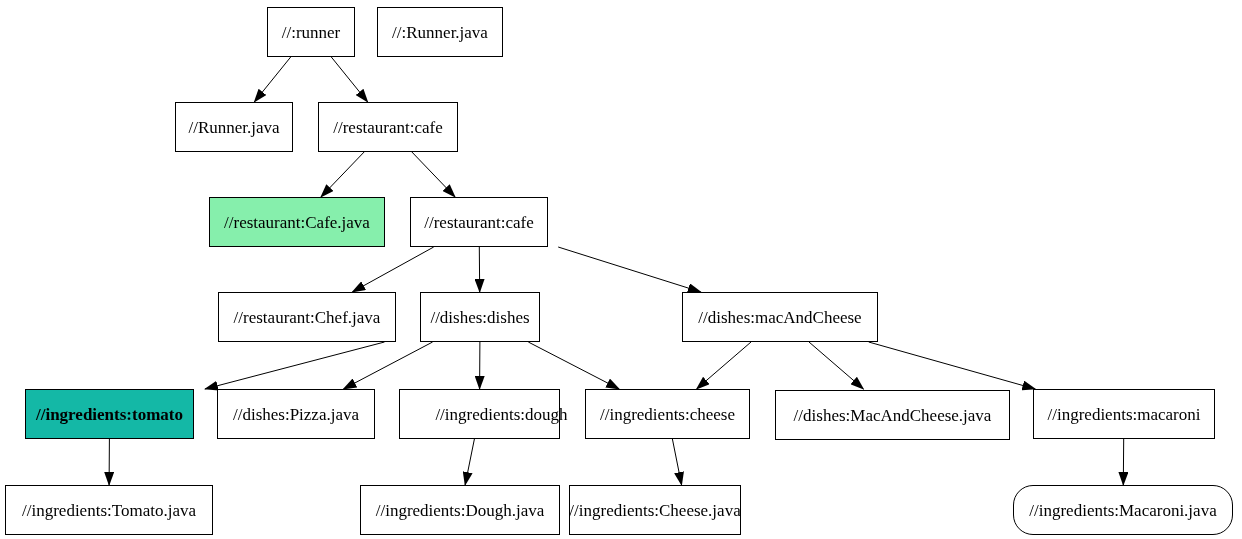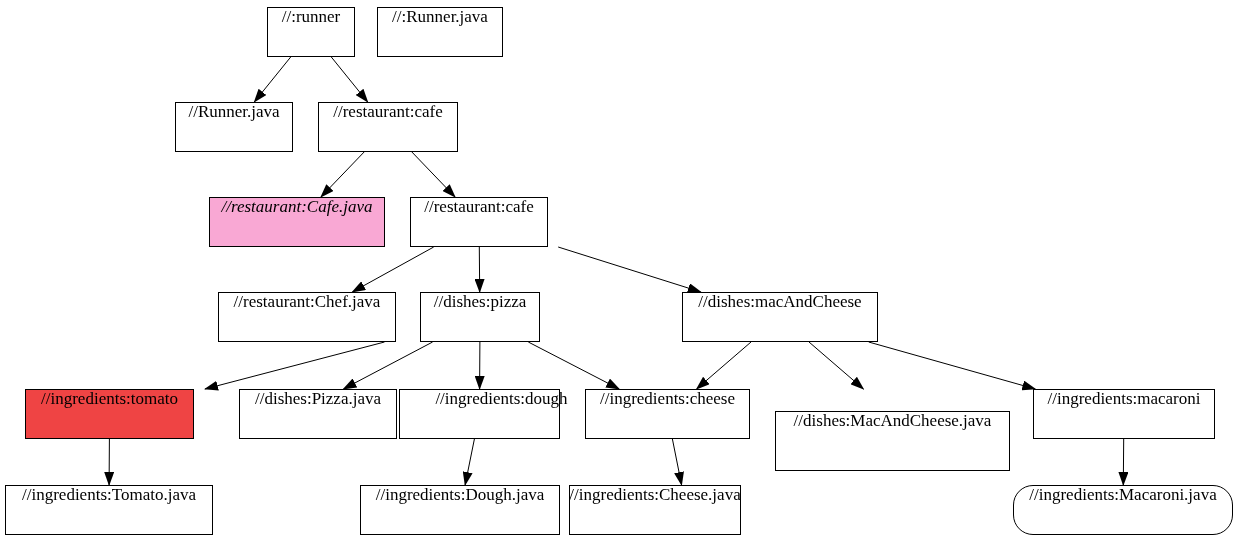--- a/index.html
+++ b/index.html
@@ -21,20 +21,21 @@
     top: 0;
     width: 1242px;
     height: 539px;
   }
   .graph-node {
     position: absolute;
     box-sizing: border-box;
     border: 1px solid #000000;
     background: #ffffff;
     display: flex;
+    align-items: center;
     justify-content: center;
     font-size: 17px;
     color: #000000;
     white-space: nowrap;
     line-height: 1;
   }
 </style>
 </head>
 <body>
 
@@ -72,48 +73,48 @@
       </div>
       <div class="graph-node" style="left: 377px; top: 7px; width: 126px; height: 50px; border-color: rgb(0, 0, 0); background: rgb(255, 255, 255);">
         <span>//:Runner.java</span>
       </div>
       <div class="graph-node" style="left: 175px; top: 102px; width: 118px; height: 50px; border-color: rgb(0, 0, 0); background: rgb(255, 255, 255);">
         <span>//Runner.java</span>
       </div>
       <div class="graph-node" style="left: 318px; top: 102px; width: 140px; height: 50px; border-color: rgb(0, 0, 0); background: rgb(255, 255, 255);">
         <span>//restaurant:cafe</span>
       </div>
-      <div class="graph-node" style="left: 209px; top: 197px; width: 176px; height: 50px; border-color: rgb(0, 0, 0); background: #f9a8d4; font-style: italic;">
+      <div class="graph-node" style="left: 209px; top: 197px; width: 176px; height: 50px; border-color: rgb(0, 0, 0); background: #86efac;">
         <span>//restaurant:Cafe.java</span>
       </div>
       <div class="graph-node" style="left: 410px; top: 197px; width: 138px; height: 50px; border-color: rgb(0, 0, 0); background: rgb(255, 255, 255);">
         <span>//restaurant:cafe</span>
       </div>
       <div class="graph-node" style="left: 218px; top: 292px; width: 178px; height: 50px; border-color: rgb(0, 0, 0); background: rgb(255, 255, 255);">
         <span>//restaurant:Chef.java</span>
       </div>
       <div class="graph-node" style="left: 420px; top: 292px; width: 120px; height: 50px; border-color: rgb(0, 0, 0); background: rgb(255, 255, 255);">
-        <span>//dishes:pizza</span>
+        <span>//dishes:dishes</span>
       </div>
       <div class="graph-node" style="left: 682px; top: 292px; width: 196px; height: 50px; border-color: rgb(0, 0, 0); background: rgb(255, 255, 255);">
         <span>//dishes:macAndCheese</span>
       </div>
-      <div class="graph-node" style="left: 25px; top: 389px; width: 169px; height: 50px; border-color: rgb(0, 0, 0); background: #ef4444;">
+      <div class="graph-node" style="left: 25px; top: 389px; width: 169px; height: 50px; border-color: rgb(0, 0, 0); background: #14b8a6; font-weight: bold;">
         <span>//ingredients:tomato</span>
       </div>
-      <div class="graph-node" style="left: 217px; top: 389px; width: 158px; height: 50px; border-color: rgb(0, 0, 0); background: rgb(255, 255, 255); margin-left: 22px;">
+      <div class="graph-node" style="left: 217px; top: 389px; width: 158px; height: 50px; border-color: rgb(0, 0, 0); background: rgb(255, 255, 255);">
         <span>//dishes:Pizza.java</span>
       </div>
       <div class="graph-node" style="left: 399px; top: 389px; width: 161px; height: 50px; border-color: rgb(0, 0, 0); background: rgb(255, 255, 255); padding-left: 44px;">
         <span>//ingredients:dough</span>
       </div>
       <div class="graph-node" style="left: 585px; top: 389px; width: 165px; height: 50px; border-color: rgb(0, 0, 0); background: rgb(255, 255, 255);">
         <span>//ingredients:cheese</span>
       </div>
-      <div class="graph-node" style="left: 775px; top: 411px; width: 235px; height: 60px; border-color: rgb(0, 0, 0); background: rgb(255, 255, 255);">
+      <div class="graph-node" style="left: 775px; top: 390px; width: 235px; height: 50px; border-color: rgb(0, 0, 0); background: rgb(255, 255, 255);">
         <span>//dishes:MacAndCheese.java</span>
       </div>
       <div class="graph-node" style="left: 1033px; top: 389px; width: 182px; height: 50px; border-color: rgb(0, 0, 0); background: rgb(255, 255, 255);">
         <span>//ingredients:macaroni</span>
       </div>
       <div class="graph-node" style="left: 5px; top: 485px; width: 208px; height: 50px; border-color: rgb(0, 0, 0); background: rgb(255, 255, 255);">
         <span>//ingredients:Tomato.java</span>
       </div>
       <div class="graph-node" style="left: 360px; top: 485px; width: 200px; height: 50px; border-color: rgb(0, 0, 0); background: rgb(255, 255, 255);">
         <span>//ingredients:Dough.java</span>

